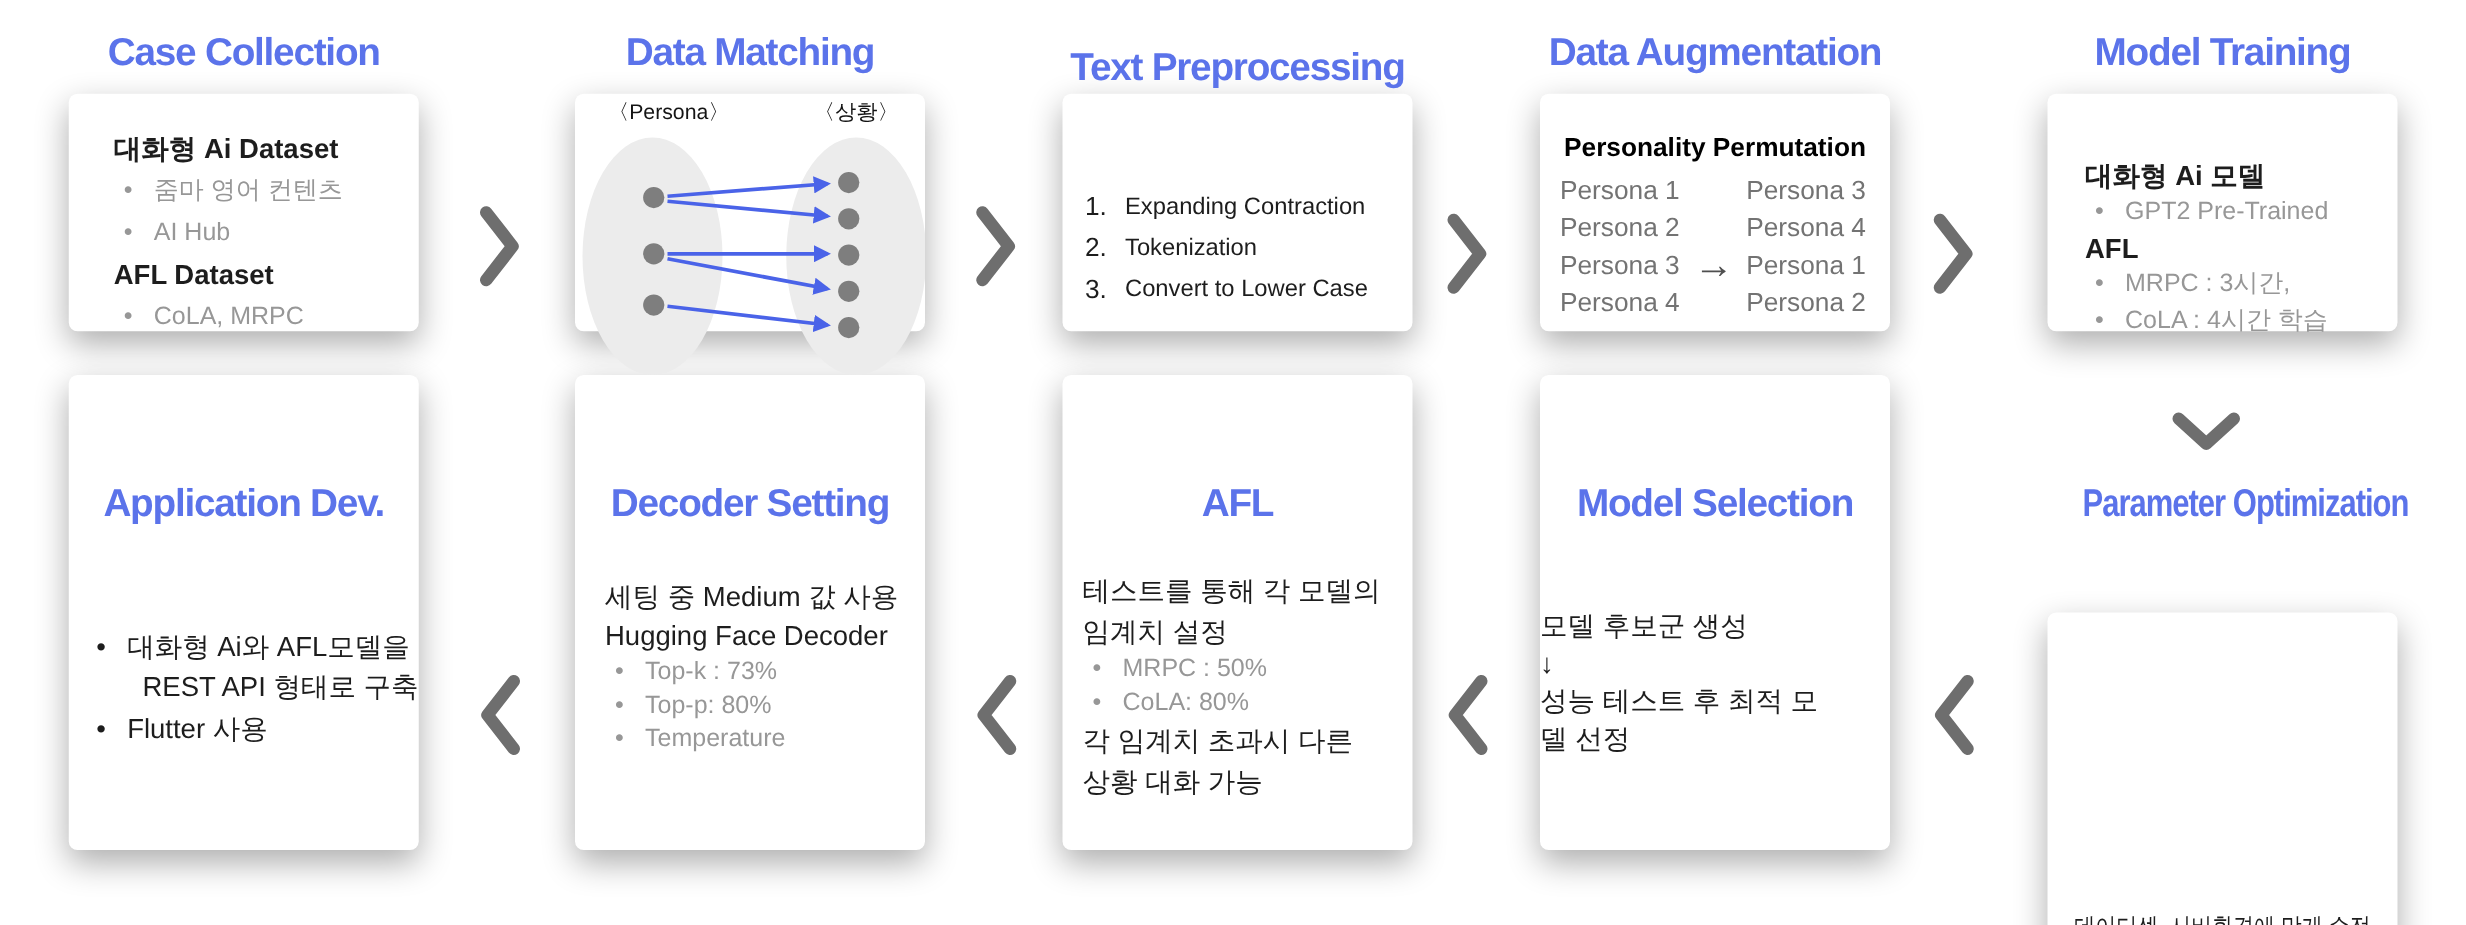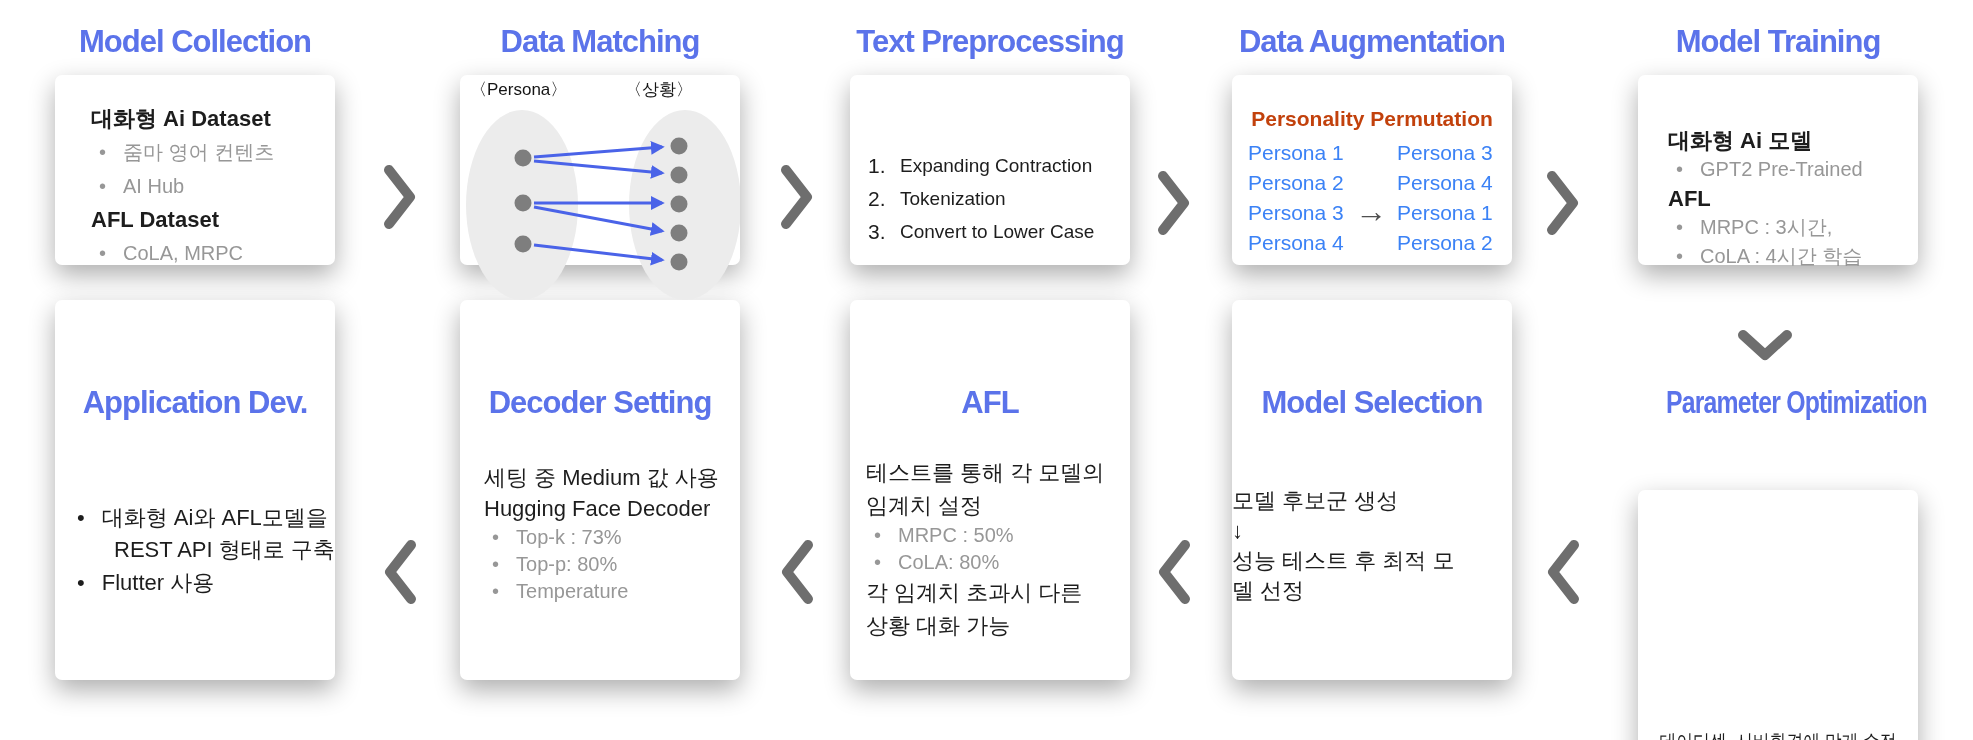--- a/index.html
+++ b/index.html
@@ -27,35 +27,35 @@
     box-shadow:0 10px 26px rgba(0,0,0,.32);z-index:1;
   }
   .r1{top:75px;height:190px}
   .r2{top:300px;height:380px}
   .h{font-size:22px;font-weight:700;color:var(--ink);white-space:nowrap}
   .t{font-size:22px;color:var(--ink);white-space:nowrap}
   .g{font-size:20px;color:var(--gray);white-space:nowrap}
   .bul{display:flex;align-items:baseline}
   .bul::before{content:"\2022";margin-left:8px;margin-right:17px}
   .chev{position:absolute;z-index:4}
-  .diagram-label{position:absolute;z-index:3;font-size:17px;color:#141414;white-space:nowrap}
+  .diagram-label{position:absolute;z-index:3;font-size:17px;color:#141414;text-align:center;white-space:nowrap}
   .svg-layer{position:absolute;z-index:2}
   
   .c-datacol{padding:27px 10px 0 36px}
   .c-datacol .h{line-height:33px}
   .c-datacol .g{line-height:34px}
   .c-textpre{padding:74px 6px 0 18px}
   .c-textpre .row{display:flex;line-height:33px}
   .c-textpre .num{font-size:21px;color:var(--ink);width:32px}
   .c-textpre .t{font-size:19px}
   .c-dataaug{position:relative;text-align:center}
-  .c-dataaug .subtitle{position:absolute;top:32px;left:0;width:100%;font-size:21px;font-weight:600;color:#c2410c;white-space:nowrap}
+  .c-dataaug .subtitle{position:absolute;top:32px;left:0;width:100%;font-size:21px;font-weight:600;color:#000000;white-space:nowrap}
   .c-dataaug .colL{position:absolute;top:63px;left:16px;text-align:left}
   .c-dataaug .colR{position:absolute;top:63px;left:165px;text-align:left}
-  .c-dataaug .colL div,.c-dataaug .colR div{font-size:21px;color:#3b82f6;line-height:30px;white-space:nowrap}
+  .c-dataaug .colL div,.c-dataaug .colR div{font-size:21px;color:#737373;line-height:30px;white-space:nowrap}
   .c-dataaug .midarrow{position:absolute;top:118px;left:123px;font-size:32px;font-weight:700;color:#4f4f4f}
   .c-modeltrain{padding:51px 6px 0 30px}
   .c-modeltrain .h{line-height:29px}
   .c-modeltrain .g{line-height:29px}
   .c-paramopt{position:relative}
   .c-paramopt .body{position:absolute;top:238px;left:-20px;width:320px;text-align:center;font-size:21px;color:var(--ink);white-space:nowrap;transform:scaleX(.8)}
   .c-modelsel{padding-top:186px;text-align:left}
   .c-modelsel .t{line-height:30px;white-space:normal}
   .c-afl{padding:156px 4px 0 16px}
   .c-afl .t{line-height:33px}
@@ -66,23 +66,23 @@
   .c-appdev{padding:201px 4px 0 14px}
   .c-appdev .t{line-height:31px}
   .c-appdev .cont{padding-left:45px}
   .c-appdev .bul{line-height:33px}
 </style>
 </head>
 <body>
 
 <div class="stage">
 
-  <div class="title" style="left:55px;top:24px">Model Collection</div>
+  <div class="title" style="left:55px;top:24px">Case Collection</div>
   <div class="title" style="left:460px;top:24px">Data Matching</div>
-  <div class="title" style="left:850px;top:24px">Text Preprocessing</div>
+  <div class="title" style="left:850px;top:36px">Text Preprocessing</div>
   <div class="title" style="left:1232px;top:24px">Data Augmentation</div>
   <div class="title" style="left:1638px;top:24px">Model Training</div>
 
   <div class="card r1 c-datacol" style="left:55px">
     <div class="h">대화형 Ai Dataset</div>
     <div class="g bul">
         <span>줌마 영어 컨텐츠</span>
       </div>
     <div class="g bul">
         <span>AI Hub</span>

